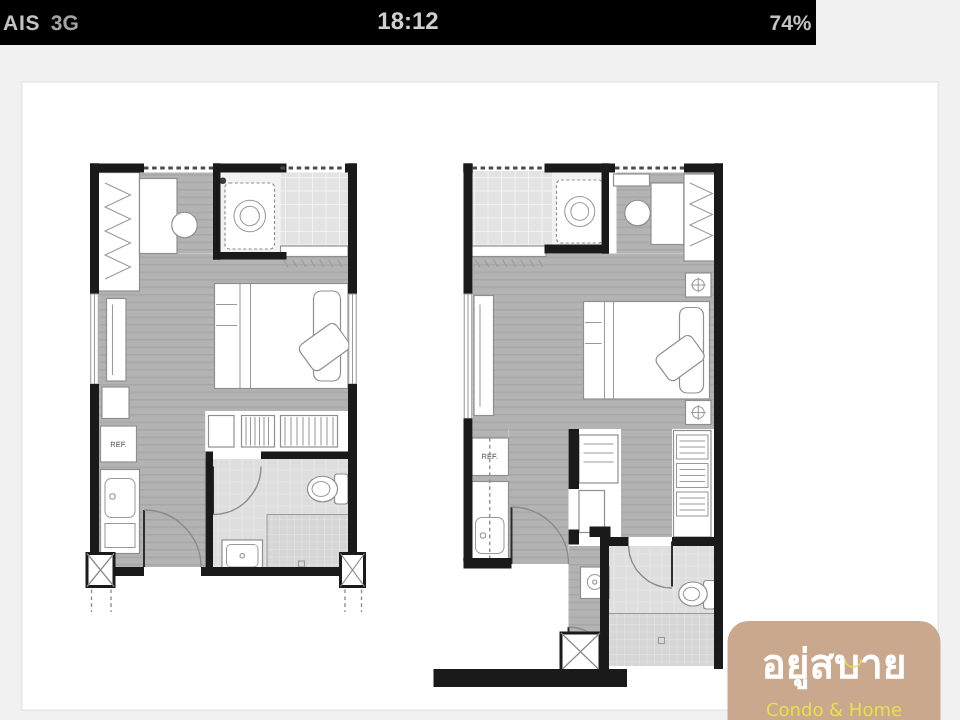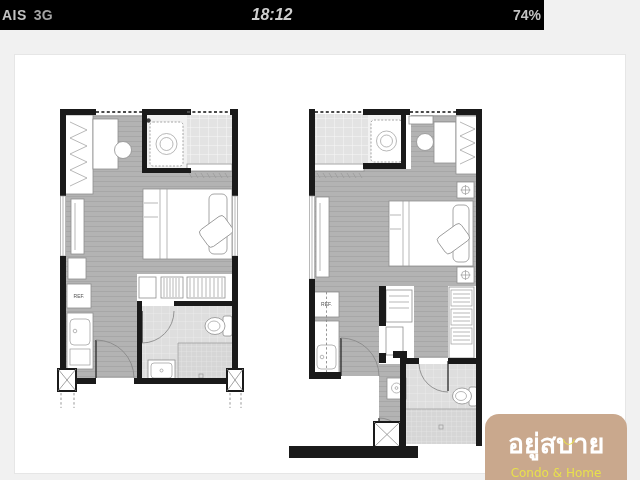--- a/index.html
+++ b/index.html
@@ -12,21 +12,21 @@
   .statusbar{
     position:absolute;left:0;top:0;width:544px;height:30px;
     background:var(--statusbar_bg,#000);
     display:flex;align-items:center;justify-content:space-between;
     color:var(--statusbar_fg,#c2c2c2);
     font-size:14px;
   }
   .sb-left{display:flex;gap:7px;align-items:center;padding-left:2px;}
   .sb-carrier{font-weight:bold;letter-spacing:.5px;}
   .sb-network{font-weight:bold;color:#a3a3a3;}
-  .sb-time{font-size:16px;font-weight:bold;color:#cfcfcf;position:absolute;left:0;right:0;text-align:center;font-style:italic;}
+  .sb-time{font-size:16px;font-weight:bold;color:#cfcfcf;position:absolute;left:0;right:0;text-align:center;}
   .sb-batt{padding-right:3px;font-weight:bold;z-index:2;}
   
   .photo{
     position:absolute;left:14px;top:54px;width:612px;height:420px;
     background:#ffffff;border:1px solid #e6e6e6;box-sizing:border-box;
   }
   svg.plan{position:absolute;}
   .wall{fill:var(--wall,#1a1a1a);}
   .fur{fill:#ffffff;stroke:#8f8f8f;stroke-width:0.8;}
   .furline{stroke:#9a9a9a;stroke-width:0.7;fill:none;}

